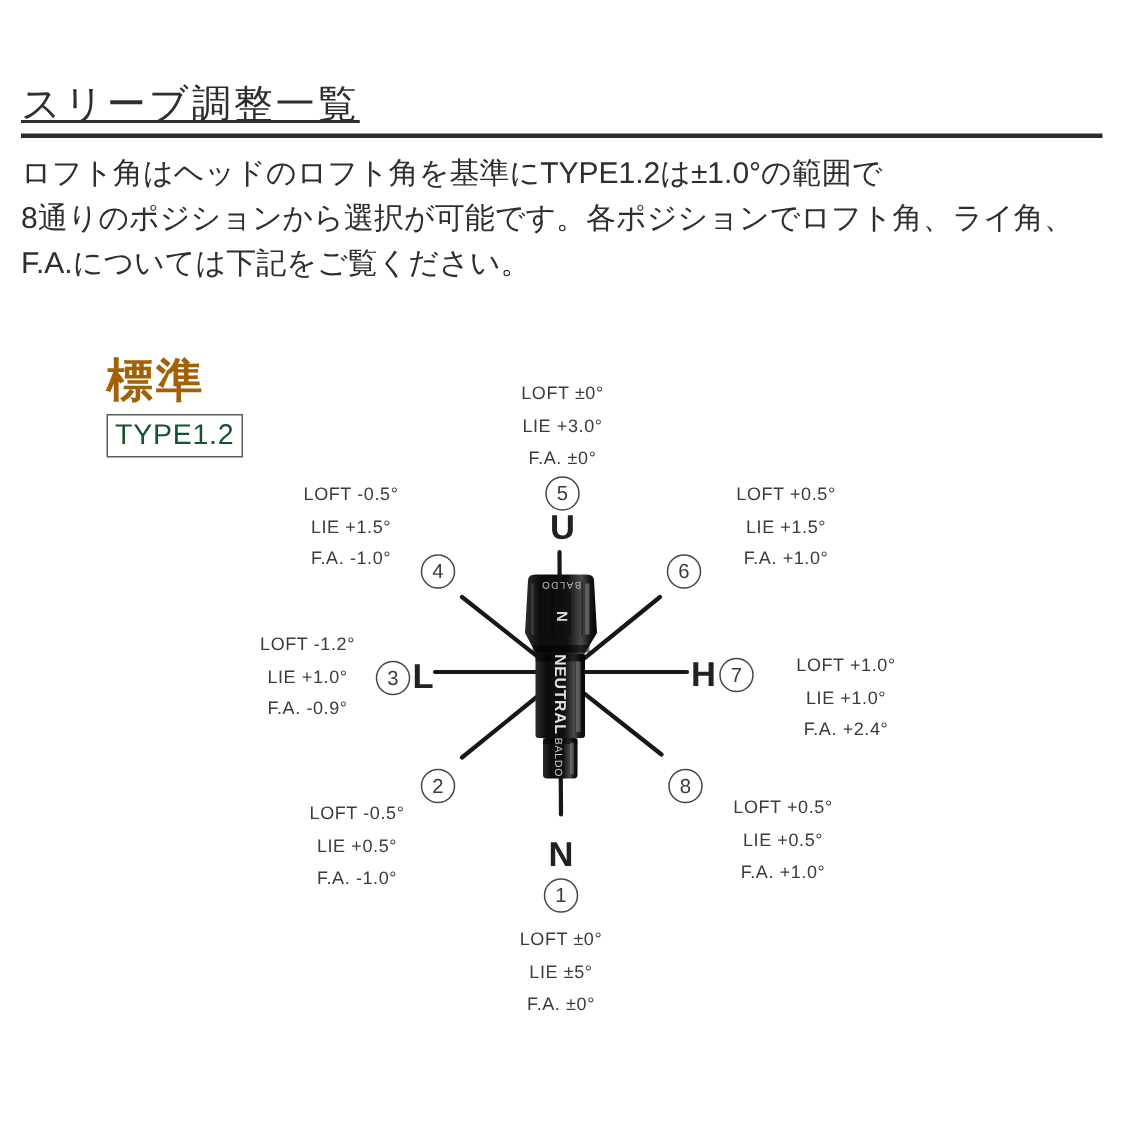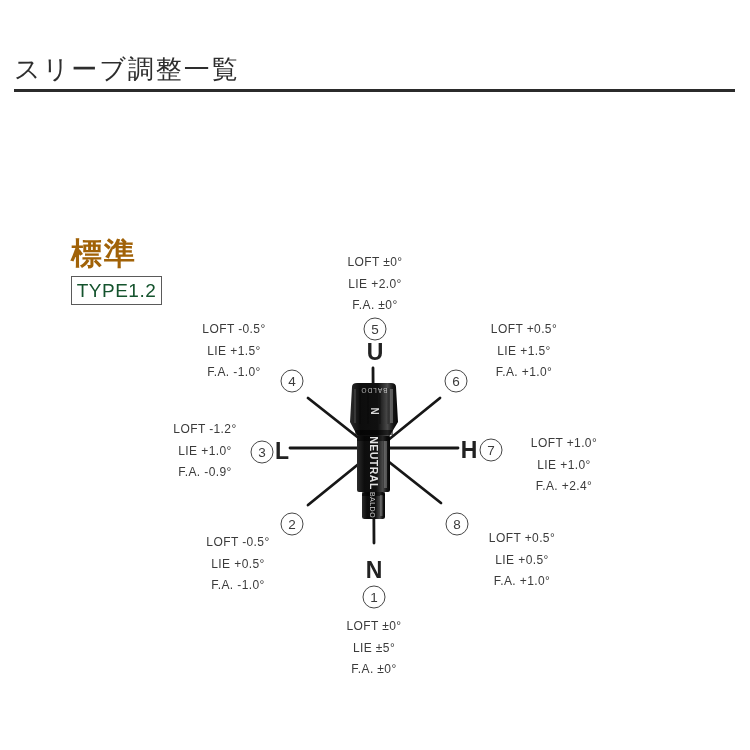--- a/index.html
+++ b/index.html
@@ -2,21 +2,21 @@
 <html><head>
 <meta charset="utf-8">
 <style>
   html,body{margin:0;padding:0;background:#fff;}
   .page{
     position:relative;width:750px;height:750px;background:#ffffff;overflow:hidden;
     font-family:"Liberation Sans","DejaVu Sans",sans-serif;color:#333;
   }
   .title{
     position:absolute;left:14px;top:52px;font-size:26px;color:#2e2e2e;
-    letter-spacing:2px;white-space:nowrap;
+    letter-spacing:2px;white-space:nowrap;text-decoration:underline;
   }
   .title-rule{position:absolute;left:14px;top:89px;width:721px;height:2.5px;background:#2b2b2b;}
   .intro{position:absolute;left:14px;top:101px;font-size:20px;line-height:30px;color:#2e2e2e;white-space:nowrap;}
   .standard{
     position:absolute;left:104px;top:233px;transform:translateX(-50%);
     font-size:31px;font-weight:bold;color:#a16207;letter-spacing:2px;
   }
   .typebox{
     position:absolute;left:59px;top:276px;width:91px;height:29px;
     border:1.5px solid #5a5a5a;box-sizing:border-box;
@@ -40,20 +40,25 @@
   }
 </style>
 </head>
 <body>
 
 <div class="page">
 
   <div class="title">スリーブ調整一覧</div>
   <div class="title-rule"></div>
 
+  <div class="intro">
+    <div>ロフト角はヘッドのロフト角を基準にTYPE1.2は±1.0°の範囲で</div>
+    <div>8通りのポジションから選択が可能です。各ポジションでロフト角、ライ角、</div>
+    <div>F.A.については下記をご覧ください。</div>
+  </div>
 
   <div class="standard">標準</div>
   <div class="typebox">TYPE1.2</div>
 
   <svg class="diagram-svg" width="750" height="750" viewBox="0 0 750 750">
     <defs>
       <linearGradient id="gBody" x1="0" y1="0" x2="1" y2="0">
         <stop offset="0" stop-color="#2c2c2c"></stop>
         <stop offset="0.22" stop-color="#0d0d0d"></stop>
         <stop offset="0.58" stop-color="#101010"></stop>
@@ -92,21 +97,21 @@
 
       <text x="374" y="392" font-size="6.5" fill="#bdbdbd" text-anchor="middle" font-family="Liberation Sans, DejaVu Sans, sans-serif" letter-spacing="1" transform="rotate(180 374 390)">BALDO</text>
       <text x="374" y="414" font-size="10" font-weight="bold" fill="#d8d8d8" text-anchor="middle" font-family="Liberation Sans, DejaVu Sans, sans-serif" transform="rotate(90 374 411)">N</text>
       <text x="374" y="467" font-size="10.5" font-weight="bold" fill="#e2e2e2" text-anchor="middle" font-family="Liberation Sans, DejaVu Sans, sans-serif" letter-spacing="0.5" transform="rotate(90 374 463)">NEUTRAL</text>
       <text x="373" y="508" font-size="7" fill="#cccccc" text-anchor="middle" font-family="Liberation Sans, DejaVu Sans, sans-serif" letter-spacing="0.5" transform="rotate(90 373 505)">BALDO</text>
     </g>
   </svg>
 
   <div class="pos" style="left:375px;top:252px">
     <div>LOFT ±0°</div>
-    <div>LIE +2.0°</div>
+    <div>LIE +3.0°</div>
     <div>F.A. ±0°</div>
   </div>
   <div class="pos" style="left:234px;top:319px">
     <div>LOFT -0.5°</div>
     <div>LIE +1.5°</div>
     <div>F.A. -1.0°</div>
   </div>
   <div class="pos" style="left:524px;top:319px">
     <div>LOFT +0.5°</div>
     <div>LIE +1.5°</div>

